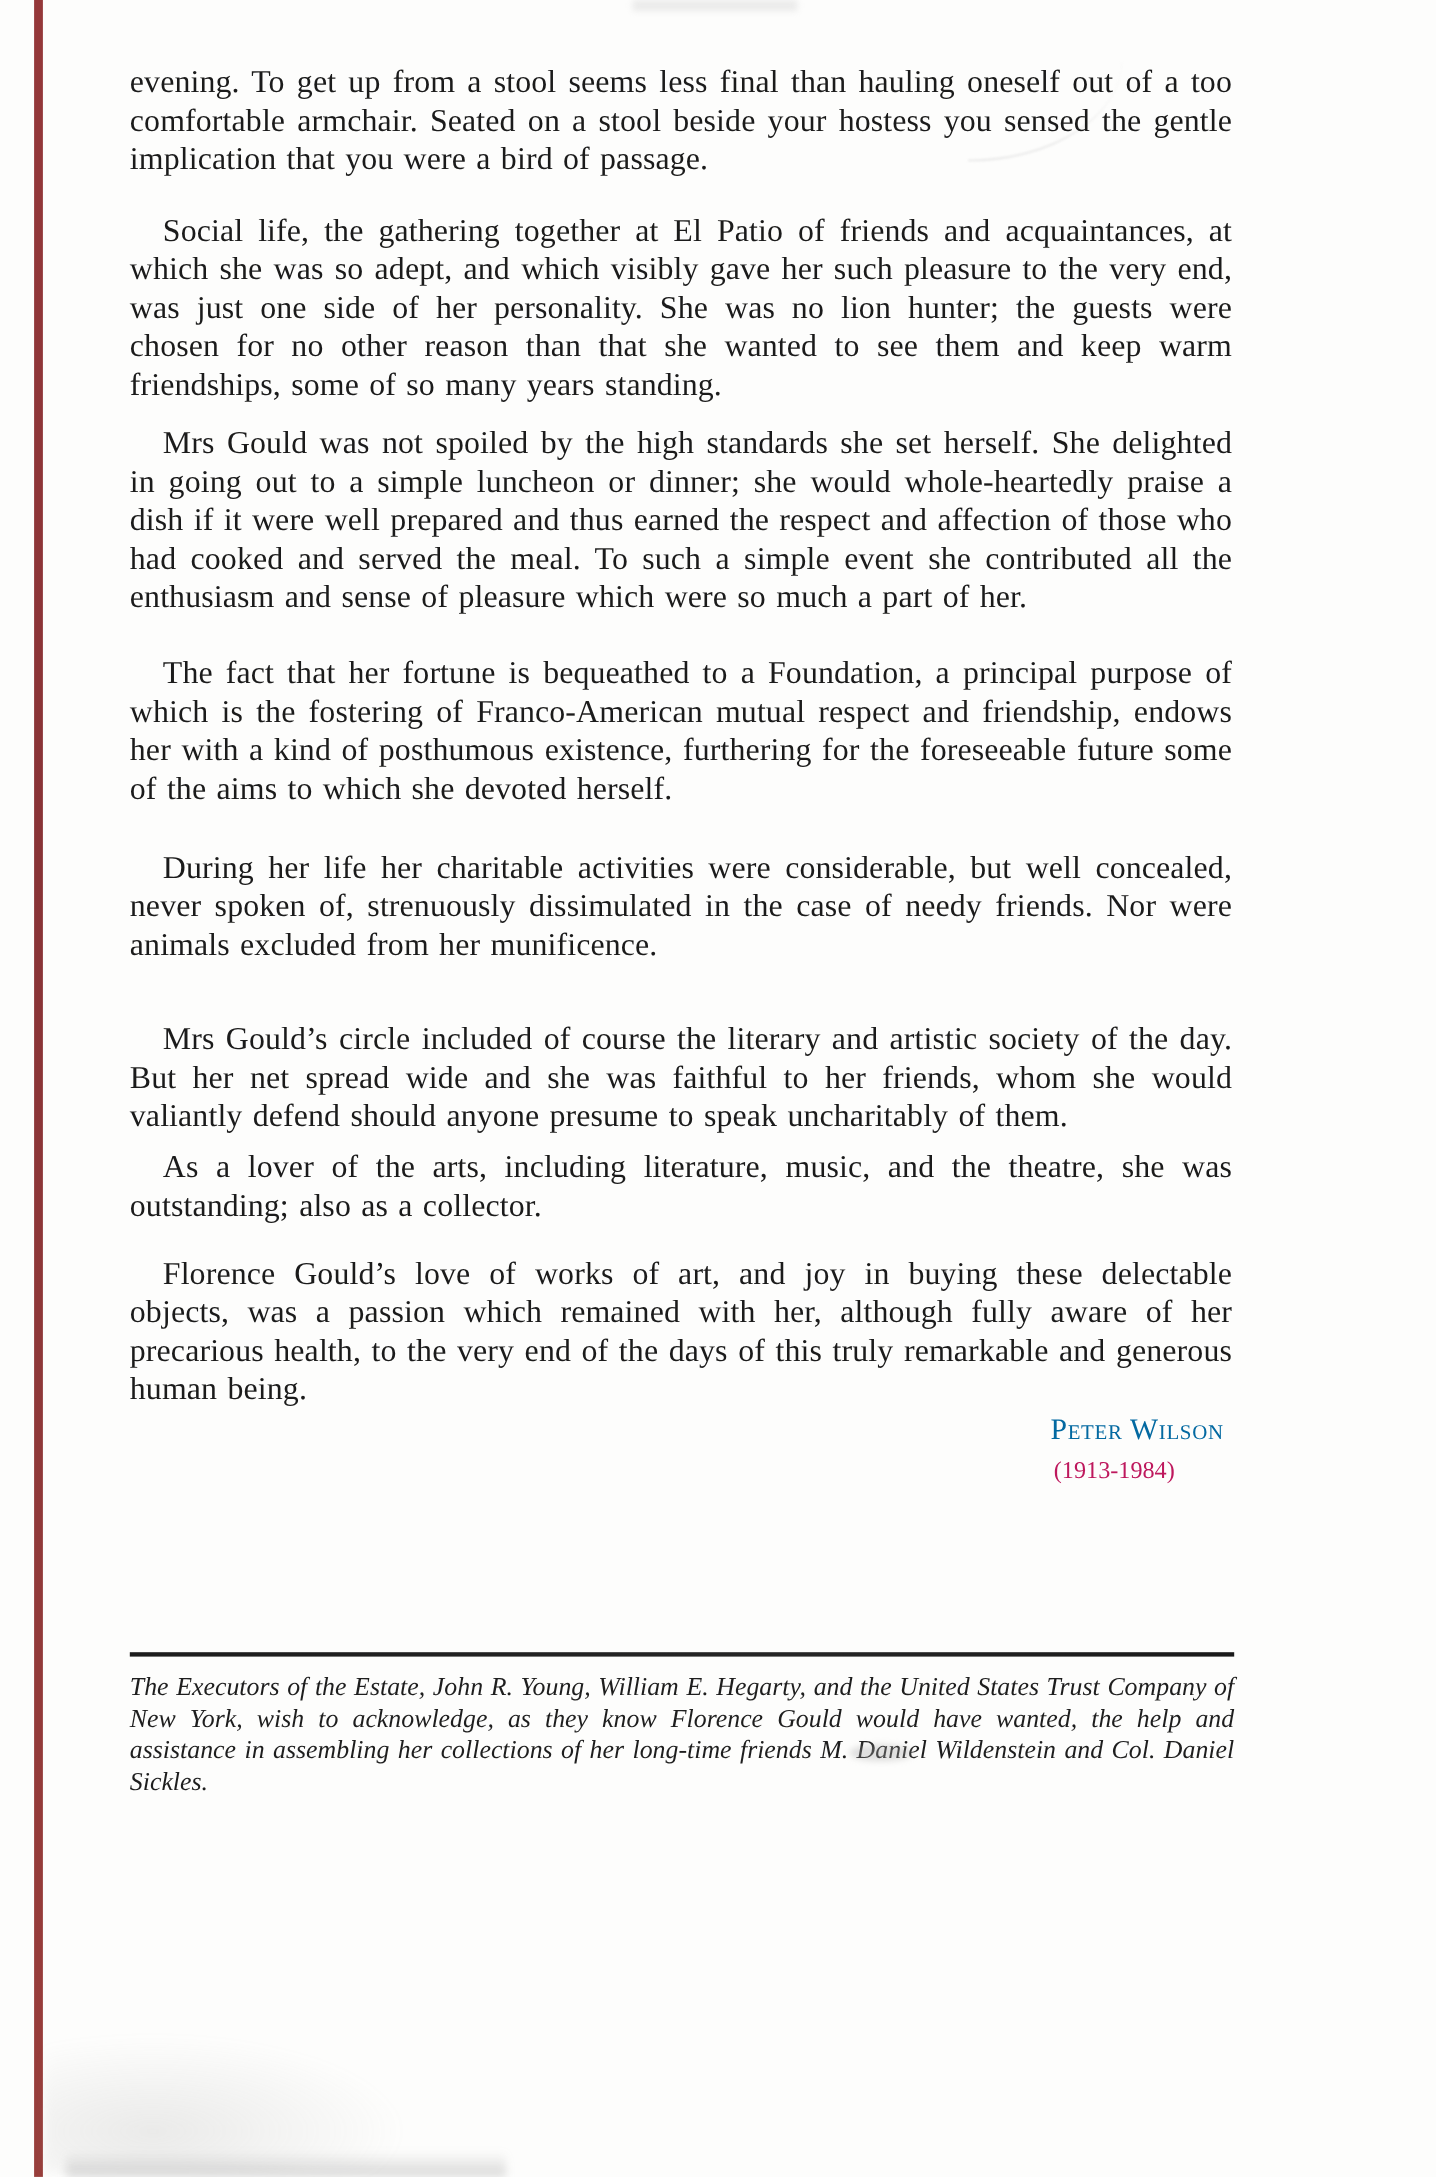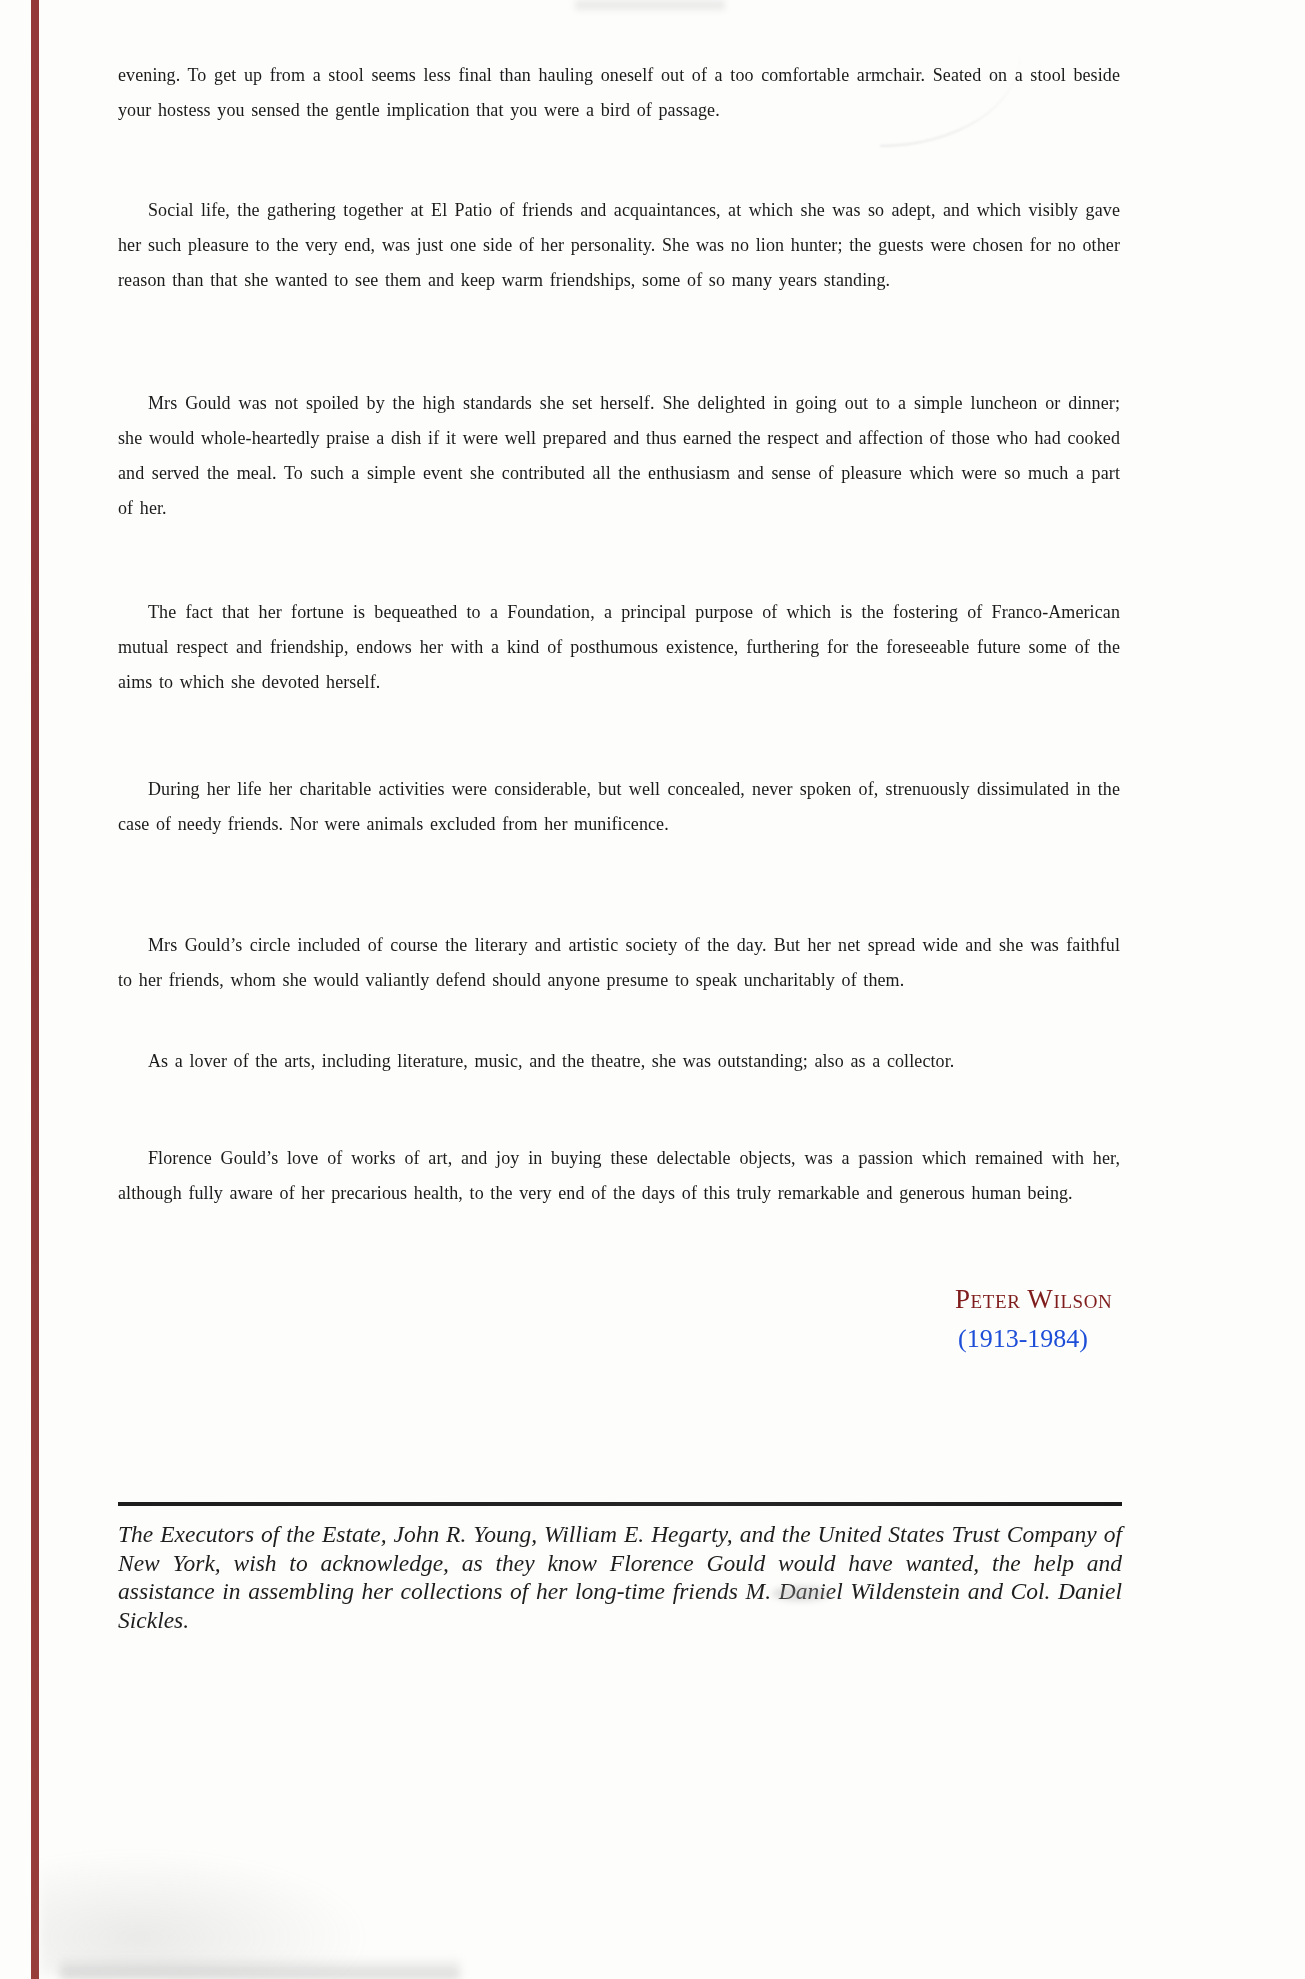--- a/index.html
+++ b/index.html
@@ -28,47 +28,47 @@
     height: 100%;
     background: linear-gradient(180deg, #8a2325 0%, #7c1e21 40%, #8e2a27 100%);
     opacity: 0.9;
     filter: blur(0.4px);
   }
   .body-text p {
     position: absolute;
     left: 118px;
     width: 1002px;
     margin: 0;
-    font-size: 18px;
+    font-size: 29px;
     line-height: 35px;
     text-align: justify;
     word-spacing: 2px;
     letter-spacing: 0.1px;
     text-indent: 30px;
     color: #1b1b1b;
   }
   .body-text p.no-indent { text-indent: 0; }
   .signature {
     position: absolute;
     left: 955px;
     top: 1284px;
     text-align: left;
   }
   .signature .name {
     font-size: 27px;
     font-variant: small-caps;
     letter-spacing: 0.6px;
-    color: #7f1d1d;
+    color: #0369a1;
     text-align: right;
   }
   .signature .dates {
     margin-top: 9px;
     padding-left: 3px;
-    font-size: 26px;
-    color: #1d4ed8;
+    font-size: 22px;
+    color: #be185d;
   }
   .footnote {
     position: absolute;
     left: 118px;
     top: 1502px;
     width: 1004px;
   }
   .footnote .rule {
     height: 4px;
     background: linear-gradient(90deg, #1d1d1d 0%, #262626 60%, #1a1a1a 100%);

